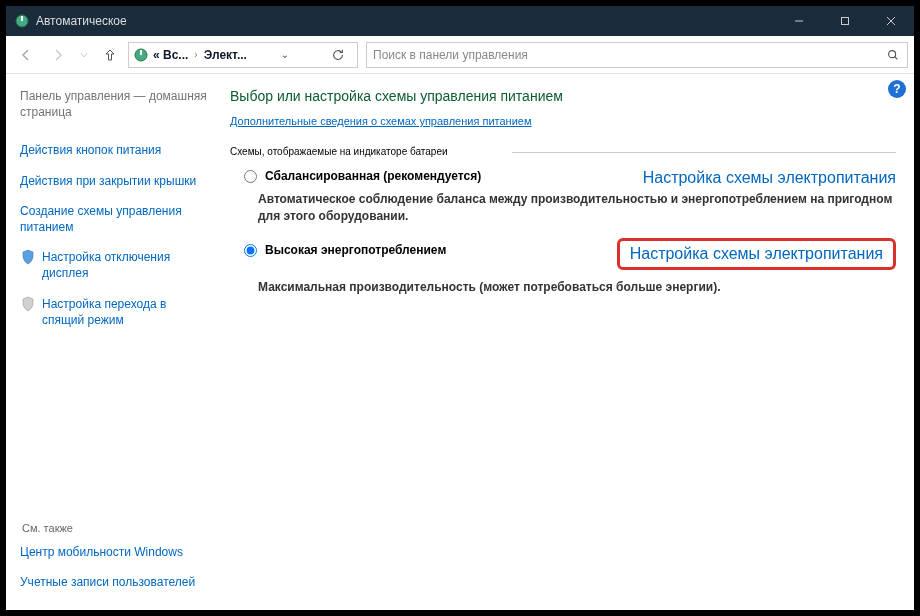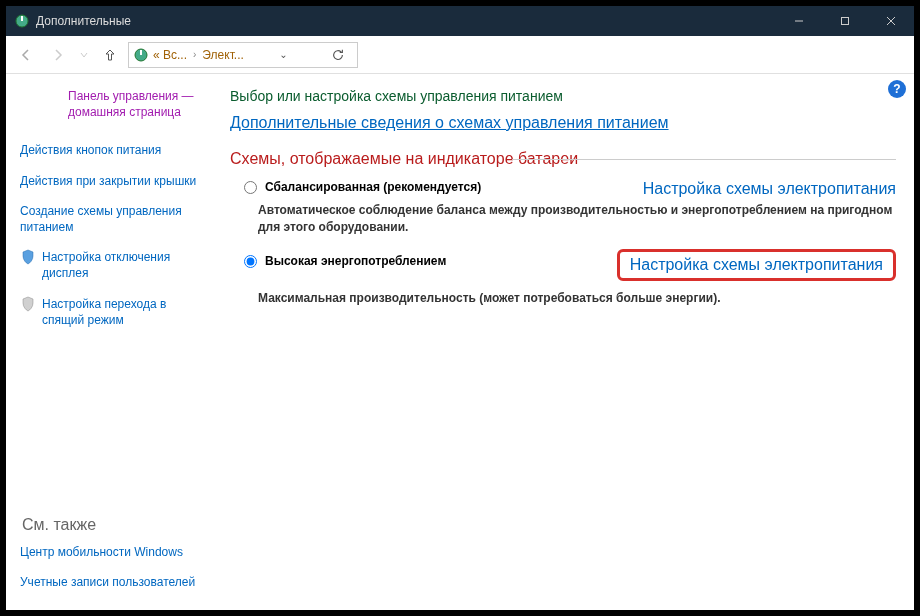--- a/index.html
+++ b/index.html
@@ -61,21 +61,21 @@
       display: flex;
       align-items: center;
       border: 1px solid #ccc;
       height: 26px;
       flex: 0 0 230px;
       padding: 0 4px;
       gap: 4px;
       font-size: 12px;
     }
     .address-bar .sep { color: #888; font-size: 10px; padding: 0 2px; }
-    .address-bar .crumb { color: #a16207; }
+    .address-bar .crumb { color: #0f172a; font-weight: bold; }
     .address-bar .crumb-icon { width: 16px; height: 16px; }
     .refresh-btn {
       width: 30px; height: 26px;
       display: flex; align-items: center; justify-content: center;
       color: #555;
       border-left: 1px solid #ccc;
       margin-left: auto;
     }
     .dd-btn {
       width: 18px;
@@ -110,25 +110,25 @@
     .sidebar-link {
       color: #0067c0;
       font-size: 12px;
       margin-bottom: 14px;
       line-height: 1.35;
       cursor: pointer;
       display: flex;
       align-items: flex-start;
       gap: 6px;
     }
-    .sidebar-link.homepage { color: #a21caf; margin-left: 48px; }
+    .sidebar-link.homepage { color: #737373; }
     .sidebar-link .link-icon { width: 16px; height: 16px; flex-shrink:0; display:flex;align-items:center;justify-content:center;}
     .sidebar-sep { height: 8px; }
     .sidebar-footer { margin-top: auto; }
-    .see-also { color: #666; font-size: 16px; margin-bottom: 10px; padding-left:2px;}
+    .see-also { color: #666; font-size: 11px; margin-bottom: 10px; padding-left:2px;}
     .main-panel {
       flex: 1;
       padding: 14px 18px 14px 14px;
       position: relative;
       overflow: hidden;
     }
     .help-badge {
       position: absolute;
       top: 6px;
       right: 8px;
@@ -149,28 +149,28 @@
     .main-desc {
       color: #333;
       font-size: 12px;
       line-height: 1.45;
       margin-bottom: 2px;
     }
     .main-link {
       color: #0067c0;
       text-decoration: underline;
       cursor: pointer;
-      font-size: 16px;
+      font-size: 11px;
     }
     .fieldset-row {
       margin-top: 18px;
     }
     .fieldset-label {
-      color: #b91c1c;
-      font-size: 16px;
+      color: #000000;
+      font-size: 10px;
       position: relative;
       margin-bottom: 12px;
     }
     .fieldset-label::after {
       content: "";
       position: absolute;
       left: 282px;
       right: 0;
       top: 50%;
       height: 1px;
@@ -221,21 +221,21 @@
 
 <div class="outer-frame">
 
   <div class="titlebar">
     <span class="app-icon">
       <svg viewBox="0 0 16 16">
           <circle cx="8" cy="8" r="6" fill="#4a8" stroke="#273" stroke-width="1"></circle>
           <rect x="7" y="3" width="2" height="5" fill="#fff"></rect>
         </svg>
     </span>
-    <span class="title-text">Дополнительные</span>
+    <span class="title-text">Автоматическое</span>
     <div class="win-controls">
       <div class="win-btn">
           <svg viewBox="0 0 10 10">
             <line x1="1" y1="5" x2="9" y2="5" stroke="#ccc" stroke-width="1"></line>
           </svg>
         </div>
       <div class="win-btn">
           <svg viewBox="0 0 10 10">
             <rect x="1.5" y="1.5" width="7" height="7" fill="none" stroke="#ccc" stroke-width="1"></rect>
           </svg>
@@ -280,20 +280,29 @@
       <span class="crumb">« Вс...</span>
       <span class="sep">›</span>
       <span class="crumb">Элект...</span>
       <div class="dd-btn" style="margin-left:auto;">⌄</div>
       <div class="refresh-btn" style="border:none;">
         <svg width="14" height="14" viewBox="0 0 16 16">
             <path d="M13 8a5 5 0 11-1.5-3.5M13 2v3h-3" fill="none" stroke="#555" stroke-width="1.3"></path>
           </svg>
       </div>
     </div>
+    <div class="search-bar">
+      <span>Поиск в панели управления</span>
+      <span class="search-icon">
+        <svg width="14" height="14" viewBox="0 0 16 16">
+            <circle cx="7" cy="7" r="4" fill="none" stroke="#555" stroke-width="1.3"></circle>
+            <line x1="10" y1="10" x2="13" y2="13" stroke="#555" stroke-width="1.3"></line>
+          </svg>
+      </span>
+    </div>
   </div>
 
   <div class="content-area">
 
     <div class="sidebar">
       <div class="sidebar-link homepage">
         <span>Панель управления — домашняя страница</span>
       </div>
       <div class="sidebar-sep"></div>
       <div class="sidebar-link">

